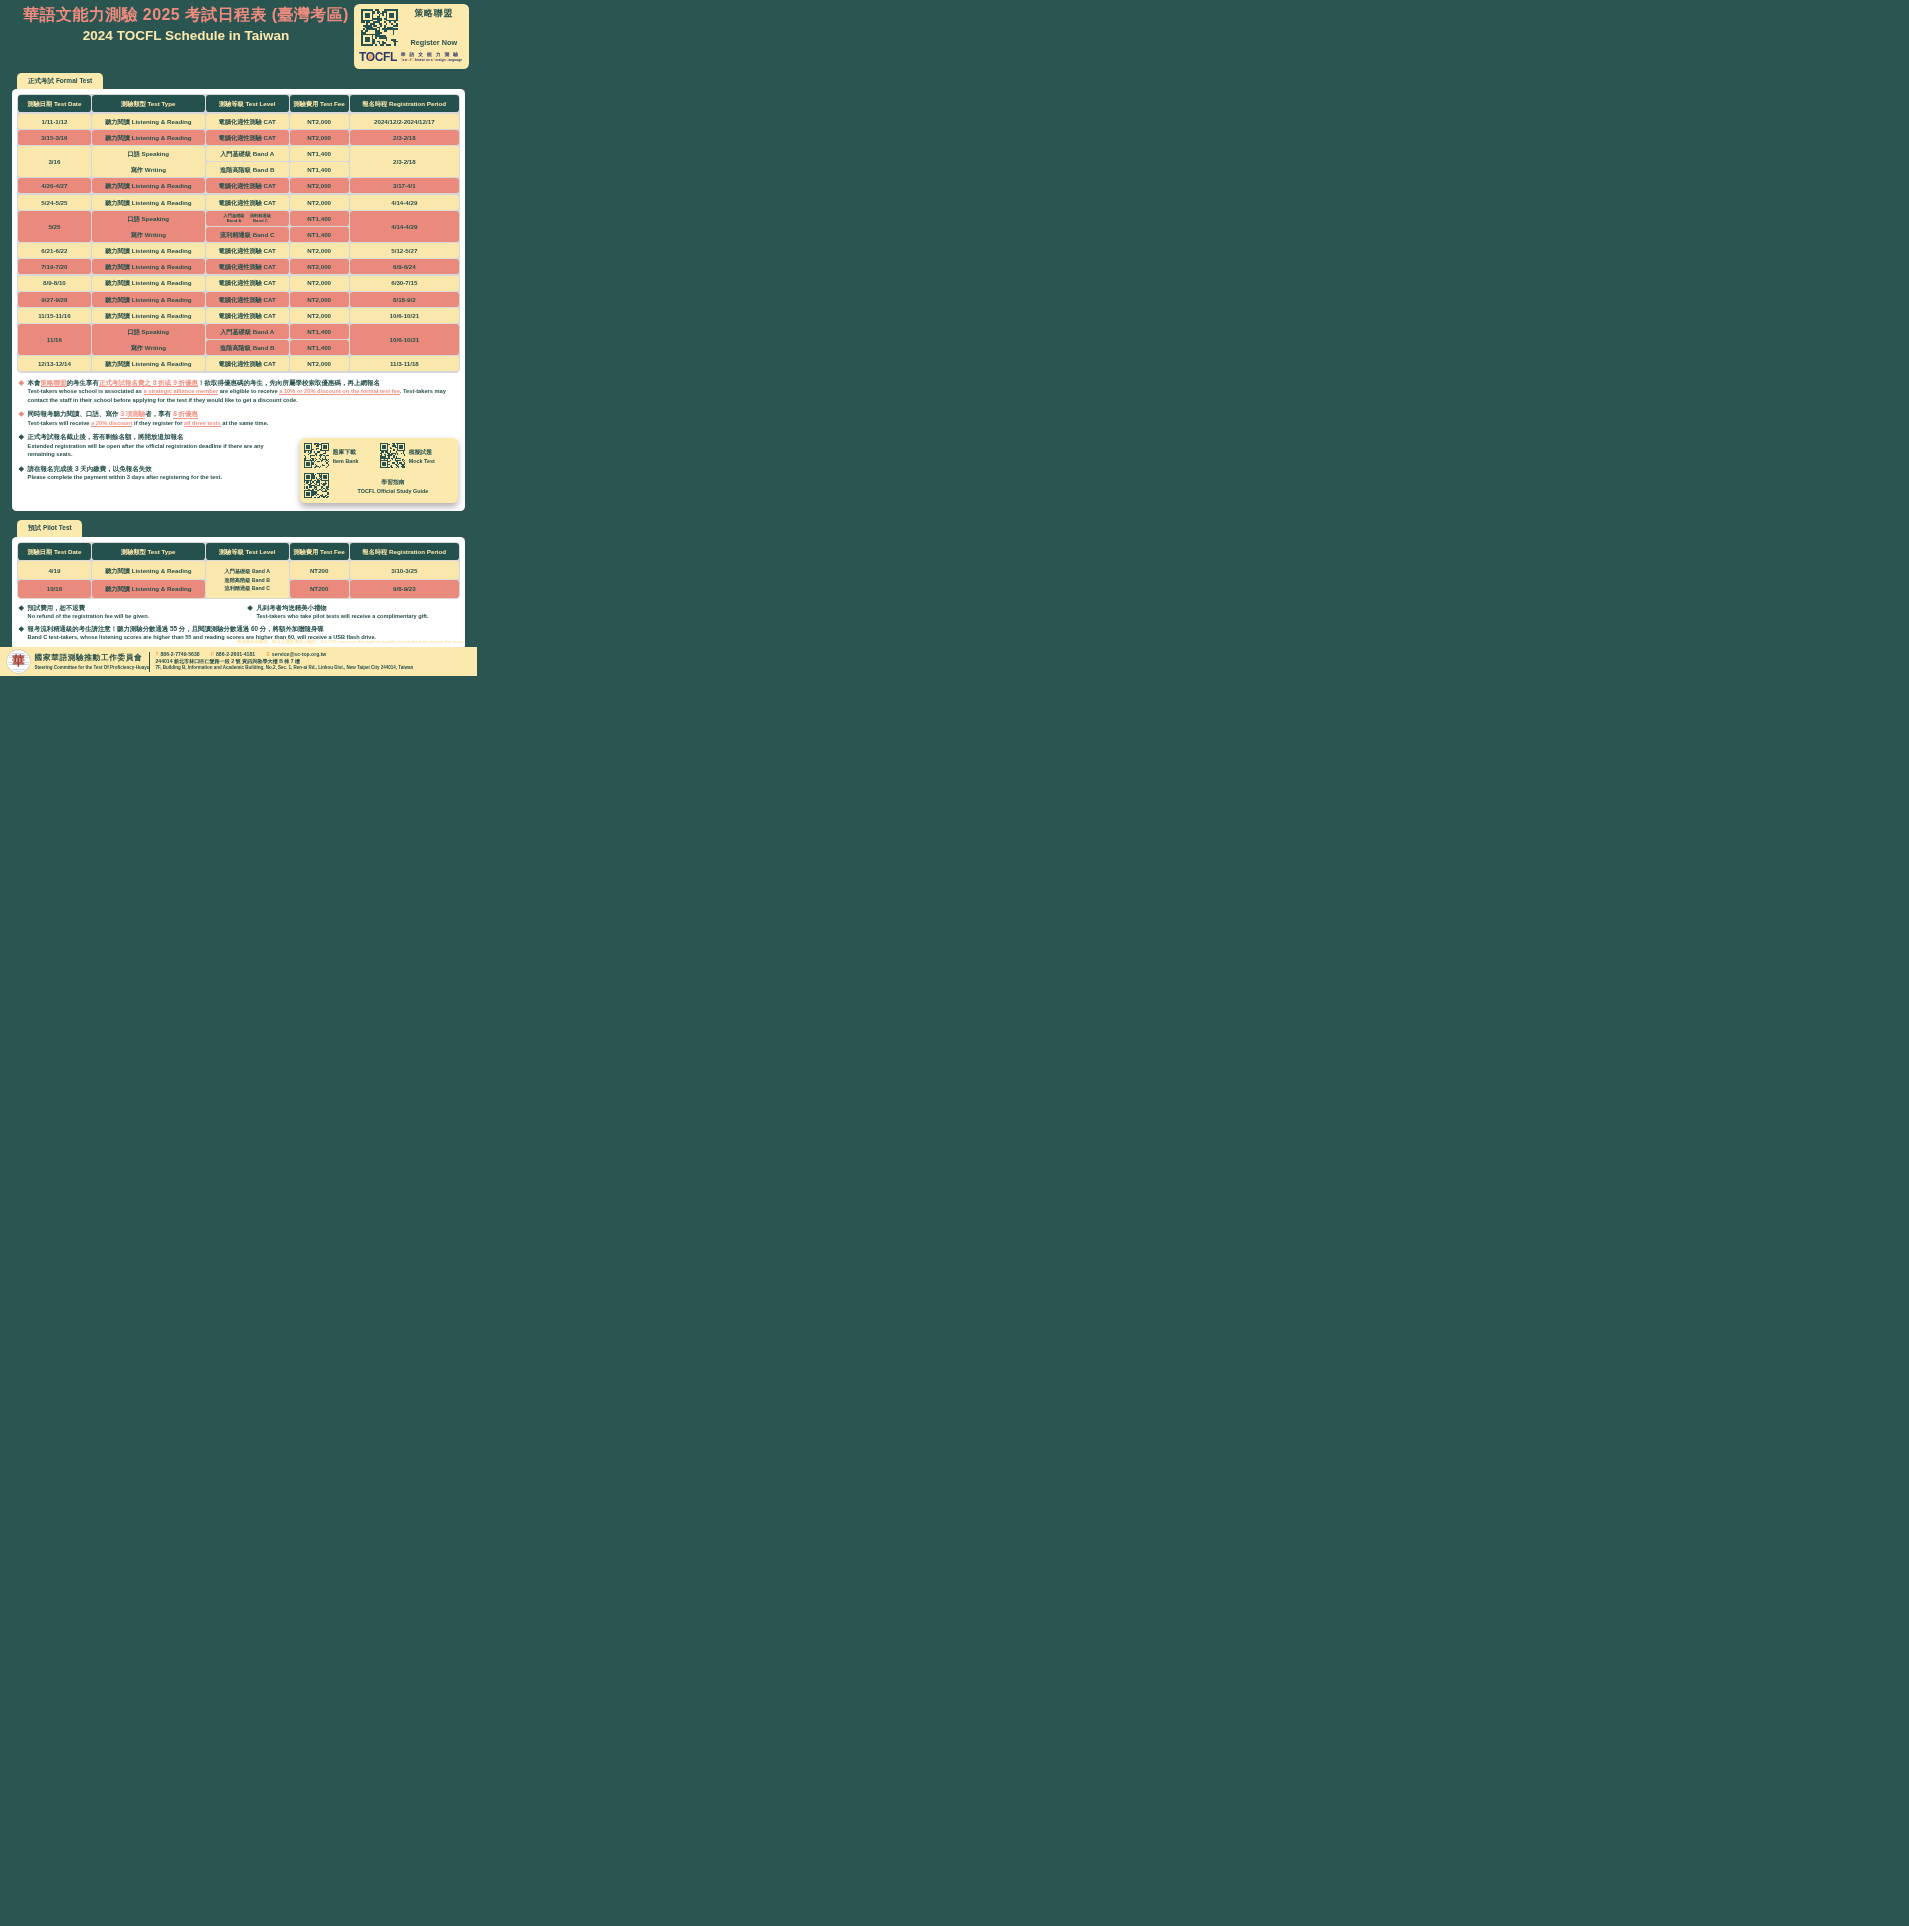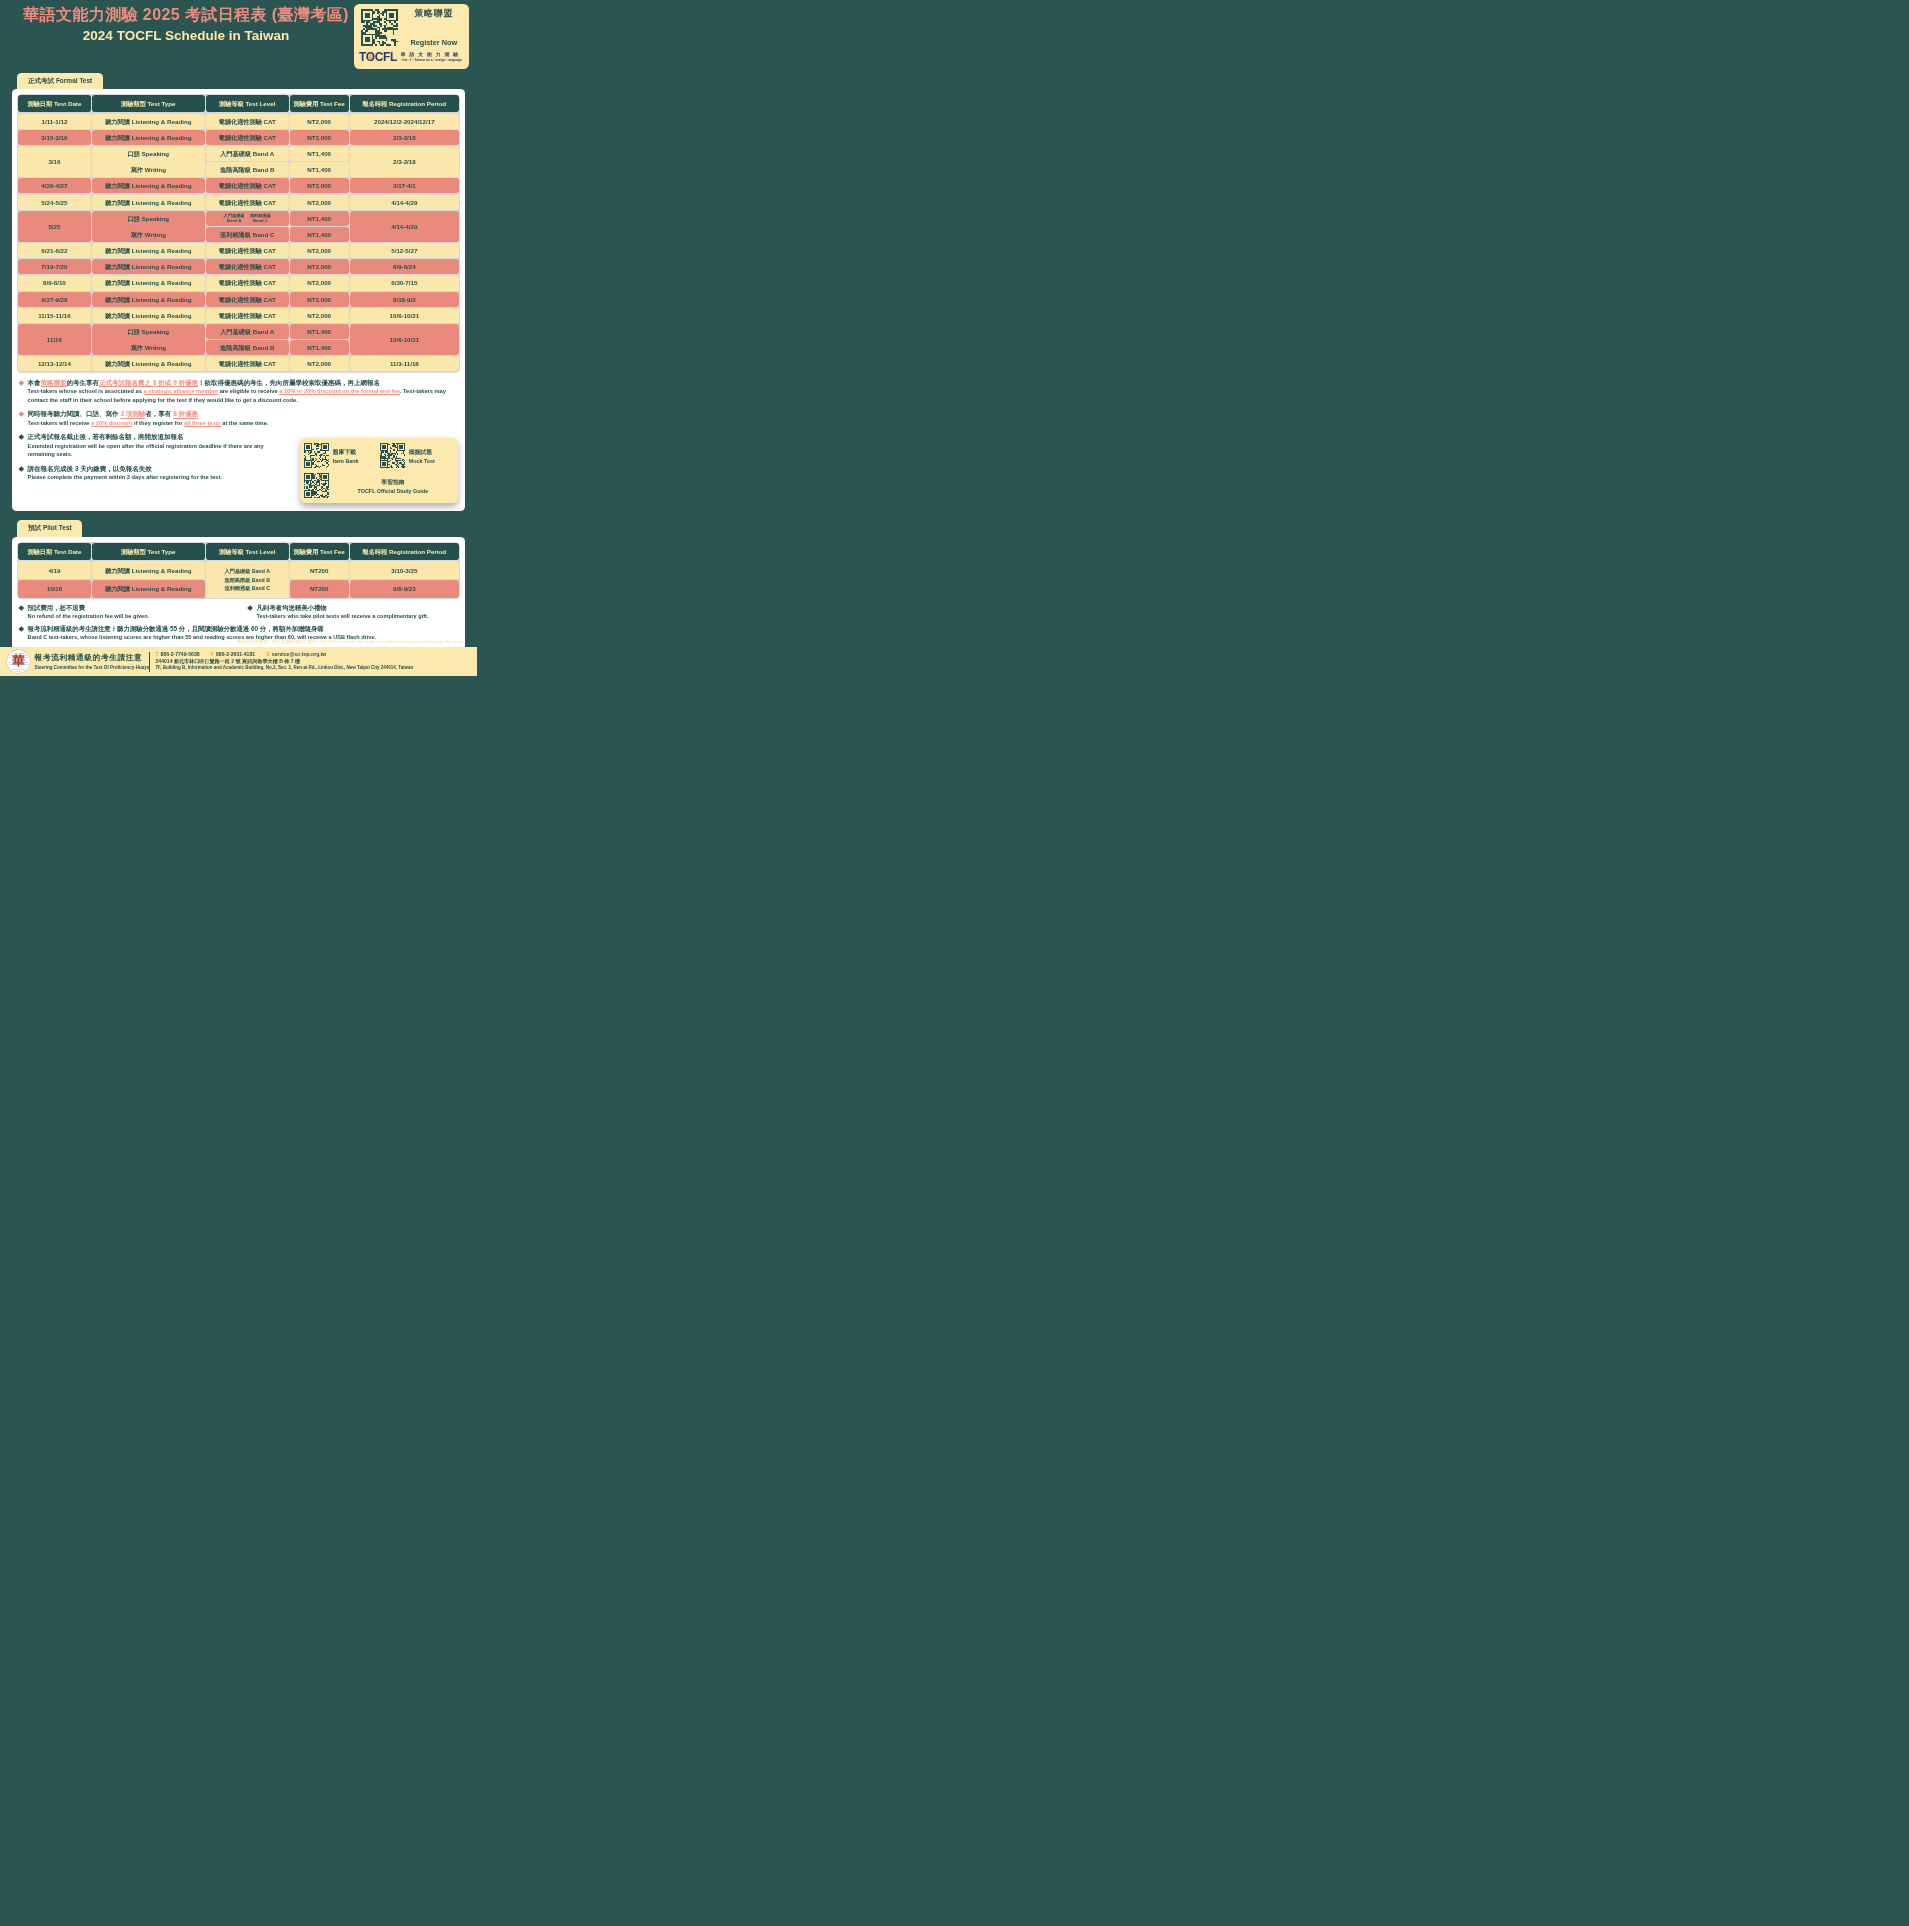--- a/index.html
+++ b/index.html
@@ -915,21 +915,21 @@
 </div>
 
 
 <div class="disclaimer"><span>華測會保留修改、終止及變更考試之權利。</span><span>SC-TOP reserves the right to modify, terminate and change the tests.</span></div>
 
 <div class="footer">
   <div class="flogo">
       <span class="hua">華</span>
     </div>
   <div class="org">
-    <div class="org-zh">報考流利精通級的考生請注意</div>
+    <div class="org-zh">國家華語測驗推動工作委員會</div>
     <div class="org-en">Steering Committee for the Test Of Proficiency-Huayu</div>
   </div>
   <div class="fdivider"></div>
   <div class="contact">
     <div>
       <span class="lbl">T</span><span>886-2-7749-5638</span><span class="gap"></span>
       <span class="lbl">F</span><span>886-2-2601-4181</span><span class="gap"></span>
       <span class="lbl">E</span><span>service@sc-top.org.tw</span>
     </div>
     <div>244014 新北市林口區仁愛路一段 2 號 資訊與教學大樓 B 棟 7 樓</div>

